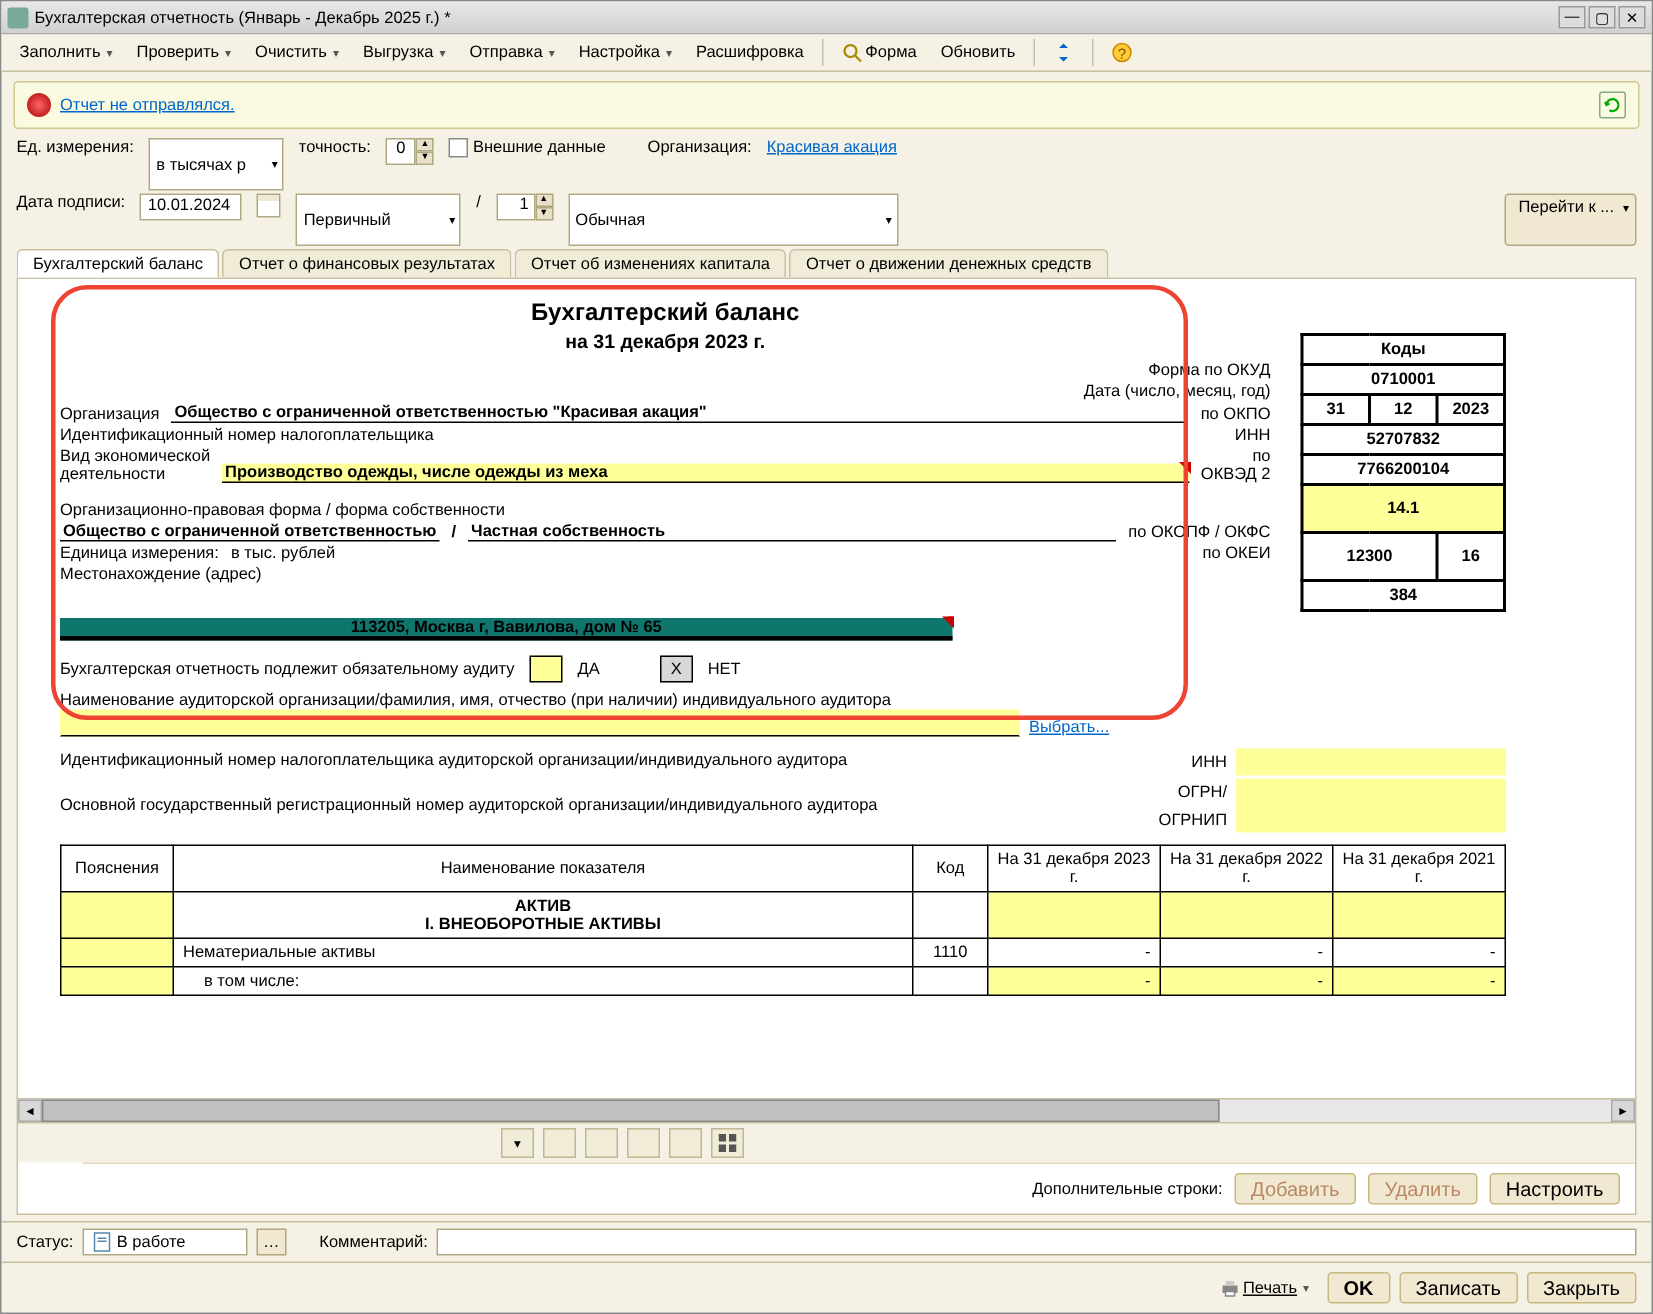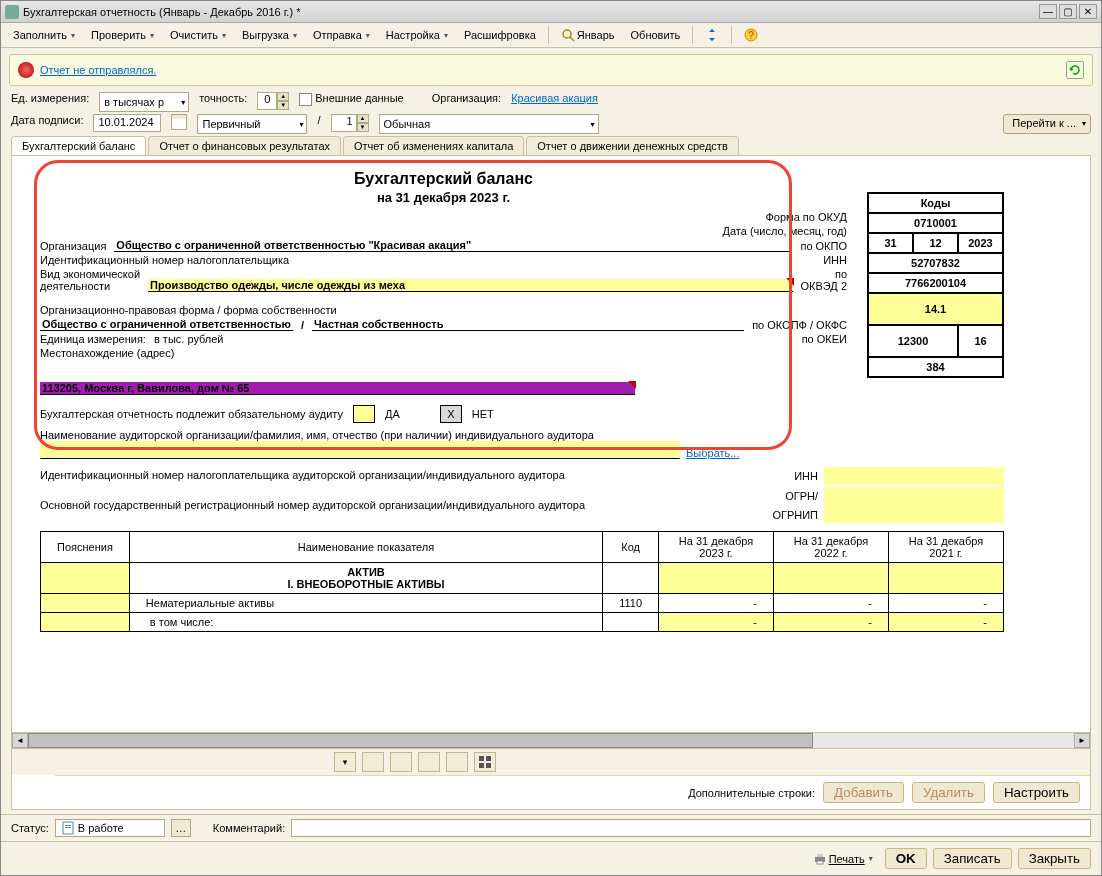--- a/index.html
+++ b/index.html
@@ -14,21 +14,21 @@
 .tb-btn { padding: 2px 6px; cursor: pointer; display: flex; align-items: center; gap: 2px; }
 .tb-drop::after { content: "▾"; font-size: 8px; margin-left: 2px; color: #555; }
 .tb-sep { width: 1px; height: 18px; background: #c8c0a0; margin: 0 2px; }
 .tb-icon { display: inline-block; width: 14px; height: 14px; }
 .status-banner { margin: 6px 8px 0 8px; background: #fafae0; border: 1px solid #d0c890; border-radius: 3px; padding: 6px 8px; display: flex; align-items: center; }
 .status-icon { width: 16px; height: 16px; margin-right: 6px; border-radius: 50%; background: radial-gradient(#f66,#a00); }
 .status-link { color: #0066cc; text-decoration: underline; cursor: pointer; }
 .refresh-icon { margin-left: auto; width: 18px; height: 18px; border: 1px solid #8a8; border-radius: 2px; display: flex; align-items: center; justify-content: center; color: #0a0; cursor: pointer; }
 .params { padding: 6px 10px 2px 10px; display: flex; flex-wrap: wrap; gap: 6px 10px; }
 .param-input { background: #ffffff; border: 1px solid #b0a880; padding: 1px 4px; height: 18px; }
-.param-select { background: #fff; border: 1px solid #b0a880; height: 20px; padding: 0 18px 0 4px; position: relative; display: inline-flex; align-items: center; }
+.param-select { background: #fff; border: 1px solid #b0a880; height: 35px; padding: 0 18px 0 4px; position: relative; display: inline-flex; align-items: center; }
 .param-select::after { content: "▾"; position: absolute; right: 3px; font-size: 8px; }
 .spin { display: inline-flex; }
 .spin-val { width: 20px; height: 18px; border: 1px solid #b0a880; background: #fff; text-align: center; }
 .spin-btns { display: flex; flex-direction: column; }
 .spin-btn { width: 12px; height: 9px; background: #e8e0c8; border: 1px solid #b0a880; font-size: 6px; line-height: 6px; text-align: center; cursor: pointer; }
 .chk { width: 13px; height: 13px; border: 1px solid #888; background: #fff; display: inline-block; vertical-align: middle; margin-right: 3px; }
 .link { color: #0066cc; text-decoration: underline; cursor: pointer; }
 .right-btn { margin-left: auto; background: #f0e8d0; border: 1px solid #b0a880; border-radius: 3px; padding: 2px 14px 2px 8px; cursor: pointer; position: relative; }
 .right-btn::after { content: "▾"; position: absolute; right: 4px; font-size: 8px; top: 4px; }
 .cal-icon { display: inline-block; width: 16px; height: 16px; border: 1px solid #b0a880; background: #fff linear-gradient(#f0e8d0 0 30%, #fff 30%); vertical-align: middle; cursor: pointer;}
@@ -50,51 +50,51 @@
 .u-field { border-bottom: 1px solid #000; font-weight: bold; padding: 0 2px; }
 .u-field-y { border-bottom: 1px solid #000; font-weight: bold; background: #ffff99; padding: 0 2px; flex: 1; position: relative; }
 .tri-corner::before { content: ""; position: absolute; top: -1px; right: -1px; border: 4px solid transparent; border-top-color: #c00; border-right-color: #c00; }
 .bold { font-weight: bold; }
 .audit-row { display: flex; align-items: center; gap: 10px; margin: 6px 0; padding-top: 4px; }
 .audit-box { width: 22px; height: 18px; border: 1px solid #000; background: #ffff99; display: inline-flex; align-items: center; justify-content: center; }
 .audit-box.x { background: #d8d8d8; }
 .inn-grid { display: grid; grid-template-columns: 1fr 70px 180px; gap: 2px 6px; align-items: center; margin: 2px 0; }
 .yf { background: #ffff99; border: 1px solid transparent; height: 18px; }
 .data-table { border-collapse: collapse; width: 100%; margin-top: 8px; }
-.data-table th, .data-table td { border: 1.5px solid #000; padding: 3px 16px; font-size: 11px; }
+.data-table th, .data-table td { border: 1.5px solid #000; padding: 3px 6px; font-size: 11px; }
 .data-table th { font-weight: normal; text-align: center; }
 .sec-head { font-weight: bold; text-align: center; }
 .row-y td.yc { background: #ffff99; }
 .dash-cell { text-align: right; }
 .scrollbar-h { height: 16px; background: #e8e8e8; border-top: 1px solid #c8c0a0; display: flex; }
 .sb-btn { width: 16px; background: #d8d8d8; border: 1px solid #aaa; font-size: 8px; display: flex; align-items: center; justify-content: center; cursor: pointer; }
 .sb-track { flex: 1; position: relative; }
 .sb-thumb { position: absolute; height: 100%; background: #c0c0c0; border: 1px solid #888; }
 .bottom-toolbar { background: #f5f2e5; border-top: 1px solid #c8c0a0; padding: 3px 6px; display: flex; align-items: center; gap: 6px; }
 .bt-box { width: 22px; height: 20px; border: 1px solid #c0b890; background: #f0ecd8; cursor: pointer; display:flex; align-items:center; justify-content:center; font-size:9px; }
 .dots-btn { width: 20px; height: 18px; border: 1px solid #b0a880; background: #f0e8d0; display: flex; align-items: center; justify-content: center; cursor: pointer; }
 .actions-row { padding: 6px 10px; display: flex; align-items: center; gap: 8px; justify-content: flex-end; border-top: 1px solid #e0d8b8; margin-left: 43px; }
 .btn { background: #f0e8d0; border: 1px solid #c8b880; border-radius: 3px; padding: 2px 10px; cursor: pointer; }
 .btn-link-color { color: #b86; }
 .status-row { border-top: 1px solid #c8c0a0; padding: 4px 10px; display: flex; align-items: center; gap: 6px; }
 .status-field { background: #fff; border: 1px solid #b0a880; padding: 1px 6px; height: 18px; display: flex; align-items: center; gap: 4px; width: 110px; }
 .comment-field { background: #fff; border: 1px solid #b0a880; height: 18px; flex: 1; }
 .footer { padding: 6px 10px; display: flex; justify-content: flex-end; gap: 6px; align-items: center; border-top: 1px solid #c8c0a0; }
 .flex1 { flex: 1; }
 svg { display: block; }
-.addr-block { border-bottom: 1px solid #000000; background:#a21caf; position: relative; }
+.addr-block { border-bottom: 3px solid #000000; background:#0f766e; position: relative; text-align: center; }
 </style>
 </head>
 <body>
 
 <div class="window">
 
   <div class="titlebar">
     <div class="titlebar-icon"></div>
-    <div class="titlebar-text">Бухгалтерская отчетность (Январь - Декабрь 2016 г.) *</div>
+    <div class="titlebar-text">Бухгалтерская отчетность (Январь - Декабрь 2025 г.) *</div>
     <div class="titlebar-btns">
       <div class="titlebar-btn">—</div>
       <div class="titlebar-btn">▢</div>
       <div class="titlebar-btn">✕</div>
     </div>
   </div>
 
   <div class="toolbar">
     <div class="tb-btn tb-drop">Заполнить</div>
     <div class="tb-btn tb-drop">Проверить</div>
@@ -104,21 +104,21 @@
     <div class="tb-btn tb-drop">Настройка</div>
     <div class="tb-btn">Расшифровка</div>
     <div class="tb-sep"></div>
     <div class="tb-btn">
       <span class="tb-icon">
         <svg width="14" height="14" viewBox="0 0 14 14">
             <circle cx="6" cy="6" r="4" fill="none" stroke="#a80" stroke-width="1.5"></circle>
             <line x1="9" y1="9" x2="13" y2="13" stroke="#a80" stroke-width="1.5"></line>
           </svg>
       </span>
-      <span>Январь</span>
+      <span>Форма</span>
     </div>
     <div class="tb-btn">Обновить</div>
     <div class="tb-sep"></div>
     <div class="tb-btn">
       <svg width="14" height="14" viewBox="0 0 14 14">
           <path d="M7 1 L4 4 L10 4 Z M7 13 L4 10 L10 10 Z" fill="#06c"></path>
         </svg>
     </div>
     <div class="tb-sep"></div>
     <div class="tb-btn">

